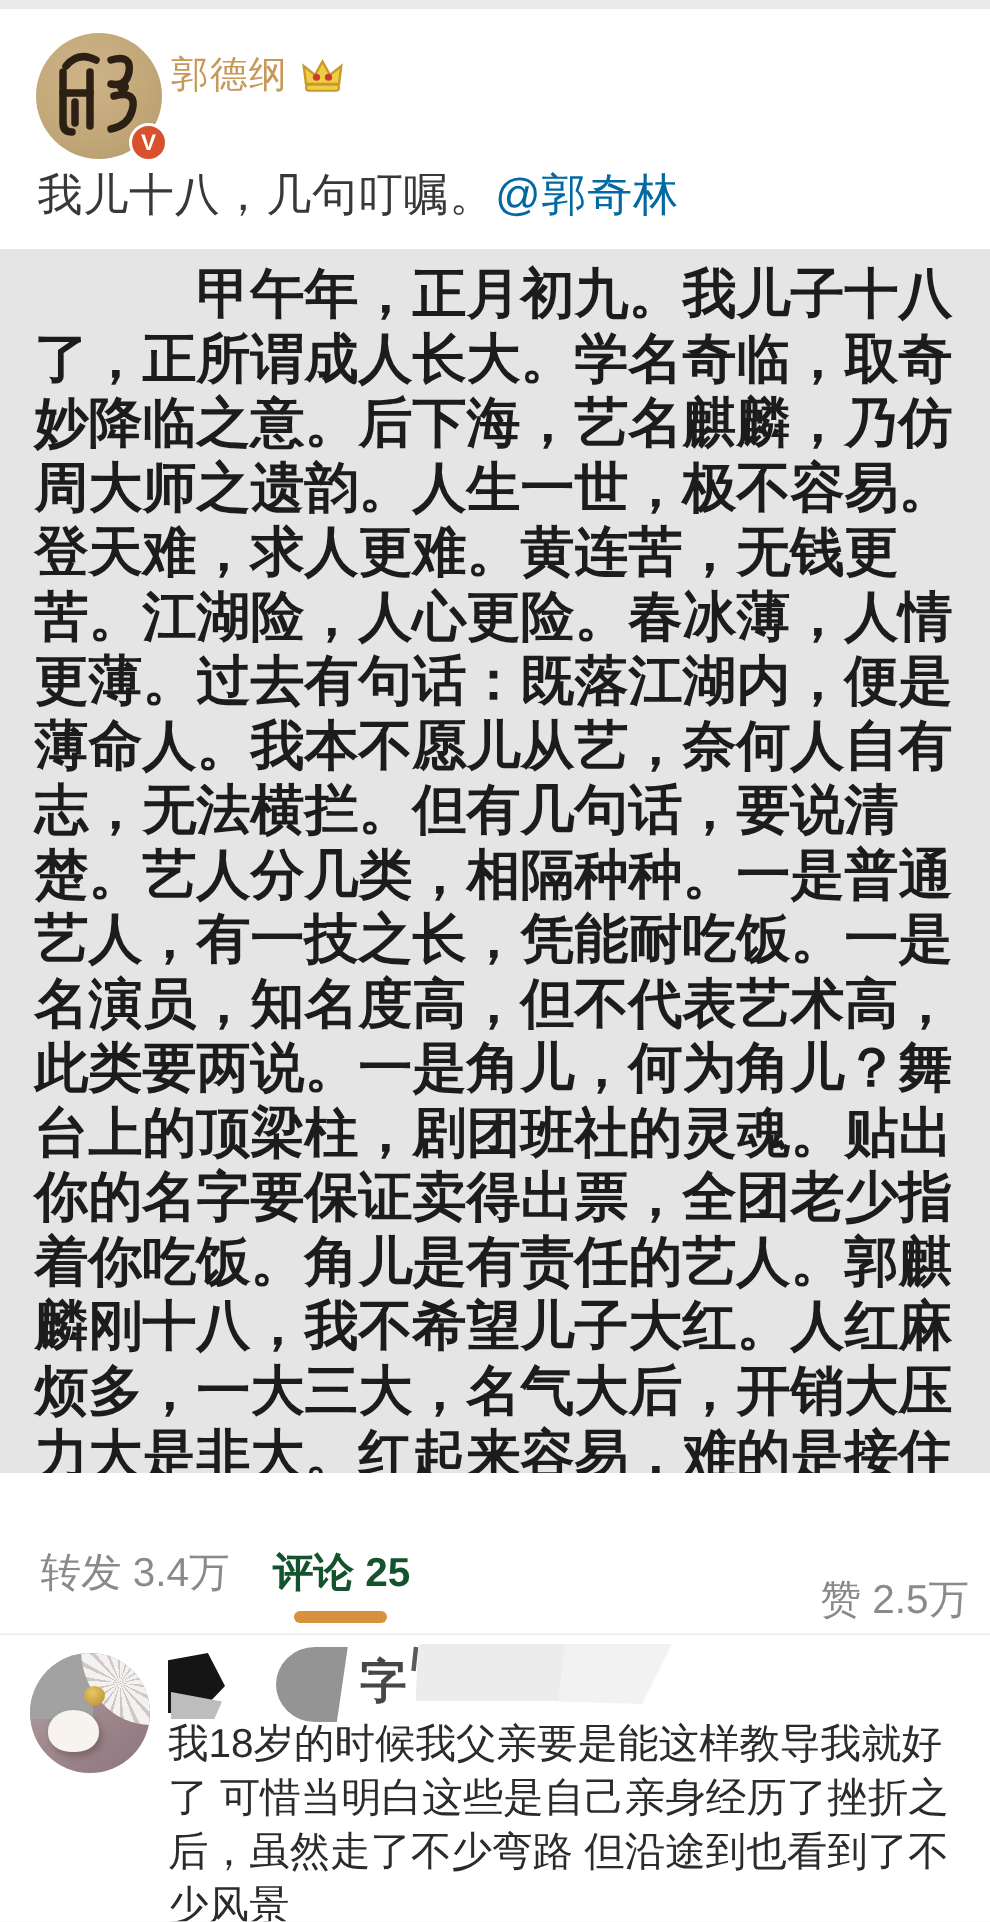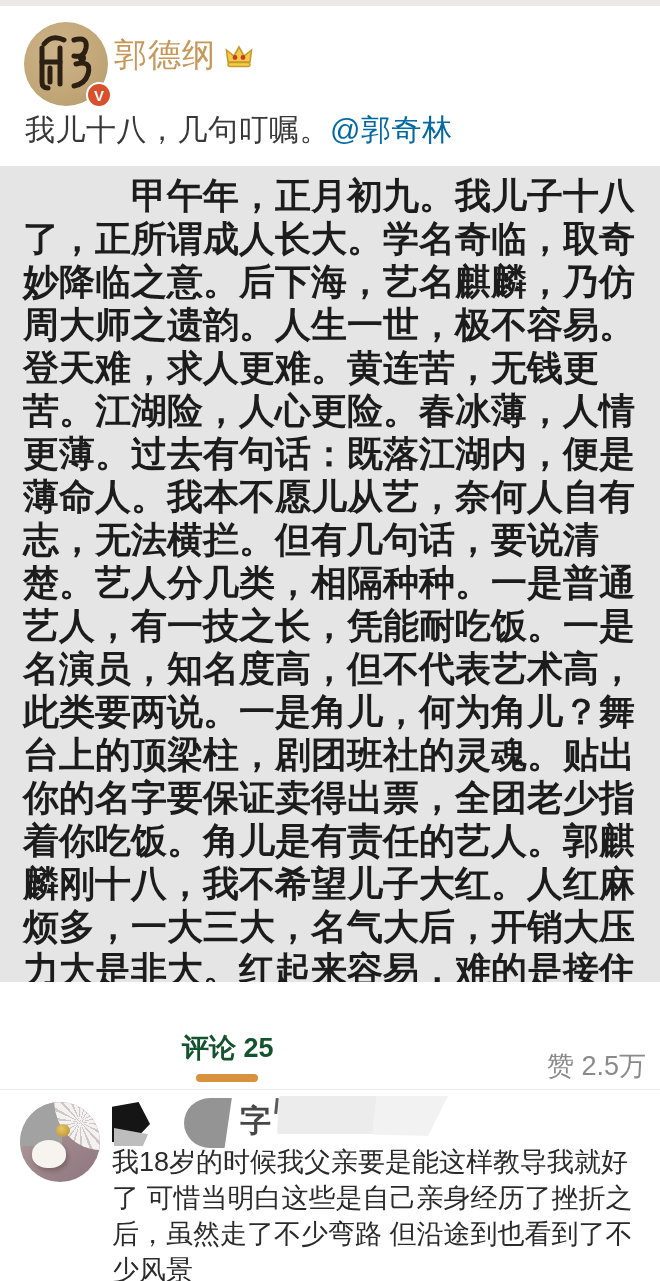--- a/index.html
+++ b/index.html
@@ -38,21 +38,21 @@
     font-size: 15px; font-weight: bold;
     display: flex; align-items: center; justify-content: center;
     line-height: 1;
   }
   .name-row {
     position: absolute; left: 114px; top: 33px;
     display: flex; align-items: center; gap: 8px;
   }
   .username {
     color: #c6985a;
-    font-size: 33px;
+    font-size: 25px;
     letter-spacing: 1px;
   }
   .crown-icon { width: 30px; height: 26px; display: inline-block; }
 
   
   .post-title {
     position: absolute; left: 25px; top: 110px;
     font-size: 30px;
     color: #383838;
     letter-spacing: 0.5px;
@@ -234,20 +234,21 @@
 台上的顶梁柱，剧团班社的灵魂。贴出
 你的名字要保证卖得出票，全团老少指
 着你吃饭。角儿是有责任的艺人。郭麒
 麟刚十八，我不希望儿子大红。人红麻
 烦多，一大三大，名气大后，开销大压
 力大是非大。红起来容易，难的是接住</div>
 
   </div>
 
   <div class="action-bar">
+    <div class="tab tab-repost"><span>转发</span>&nbsp;<span>3.4万</span></div>
     <div class="tab tab-comment"><span>评论</span>&nbsp;<span>25</span></div>
     <div class="tab tab-like"><span>赞</span>&nbsp;<span>2.5万</span></div>
     <div class="tab-underline"></div>
   </div>
 
   <div class="avatar-comment">
     <div class="ac-table"></div>
     <div class="ac-fan"></div>
     <div class="ac-cup"></div>
     <div class="ac-gold"></div>

